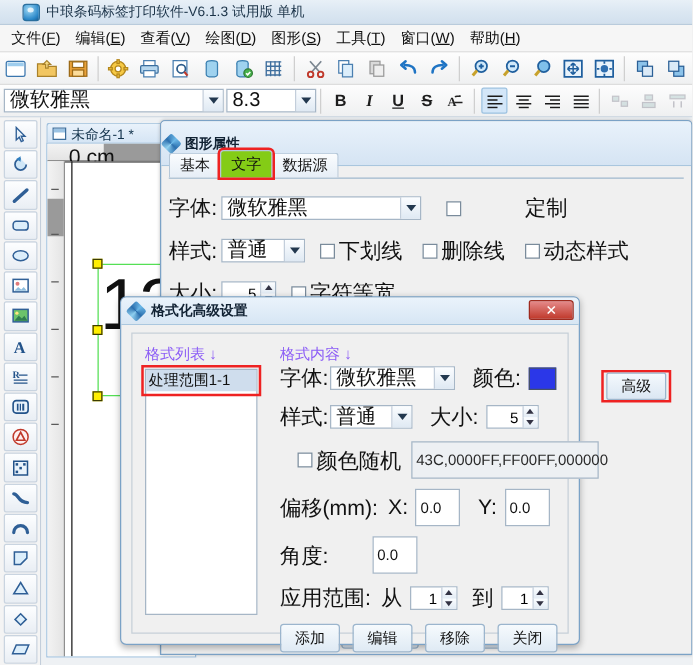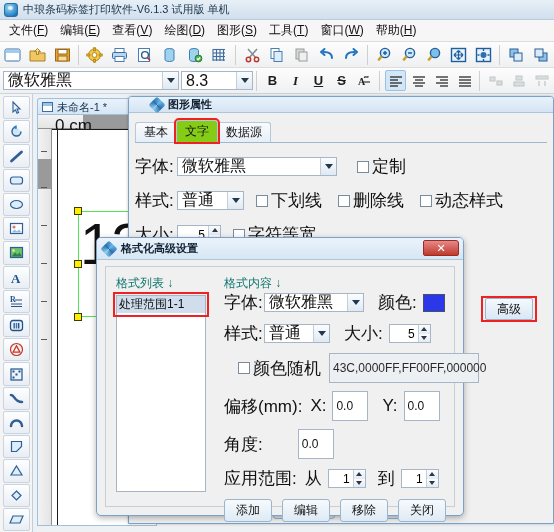--- a/index.html
+++ b/index.html
@@ -16,21 +16,21 @@
     width: 554px; height: 532px;
     background: #f0f0f0;
     overflow: hidden;
   }
 
   
   .titlebar {
     position: absolute; left: 0; top: 0; width: 554px; height: 20px;
     background: linear-gradient(to bottom, #e8f0f7 0%, #dbe7f2 50%, #d2e0ee 100%);
     border-bottom: 1px solid #b9cbdc;
-    display: flex; align-items: center; padding-left: 4px;
+    display: flex; align-items: center; padding-left: 18px;
   }
   .title-icon {
     width: 14px; height: 14px; margin-right: 5px;
     border-radius: 3px;
     background: radial-gradient(circle at 35% 30%, #9fd9f6, #2a87c8 70%, #1a5d91);
     border: 1px solid #2a6f9e;
     position: relative;
   }
   .title-icon::after{
     content:""; position:absolute; left:3px; top:2px; width:5px; height:4px;
@@ -159,23 +159,23 @@
 
   
   .propwin {
     position: absolute; left: 128px; top: 96px; width: 426px; height: 428px;
     background: #f0f0f0;
     border: 1px solid #7ba2c6;
     border-radius: 4px 4px 0 0;
     box-shadow: 0 0 3px rgba(0,0,0,.25);
   }
   .prop-title {
-    height: 16px; background: linear-gradient(to bottom,#e9f2fb,#d5e4f3);
+    height: 36px; background: linear-gradient(to bottom,#e9f2fb,#d5e4f3);
     border-bottom: 1px solid #a9c6de;
-    display: flex; align-items: center; padding-left: 22px;
+    display: flex; align-items: center; padding-left: 2px;
     border-radius: 3px 3px 0 0;
     font-family: Liberation Mono, monospace;
   }
   .prop-title .dicon {
     width: 12px; height: 12px; margin-right: 5px;
     background: conic-gradient(#6bb8e8, #2b6fae, #8fd0f0, #2b6fae, #6bb8e8);
     transform: rotate(45deg);
     border-radius: 2px;
   }
   .prop-title .ttxt { font-size: 11px; font-weight: bold; color: #123; }
@@ -264,21 +264,21 @@
     position: absolute; right: 4px; top: 2px; width: 36px; height: 16px;
     background: linear-gradient(to bottom,#e58a8a,#c0392b);
     border: 1px solid #9e2a1e; border-radius: 2px 3px 2px 2px;
     display: flex; align-items: center; justify-content: center;
     color: #fff; font-size: 11px; font-weight: bold;
   }
   .modal-inner {
     position: absolute; left: 8px; top: 28px; right: 8px; bottom: 8px;
     background: #f0f0f0; border: 1px solid #c6cfd8;
   }
-  .col-head { font-size: 12px; color: #0f766e; }
+  .col-head { font-size: 12px; color: #8b5cf6; }
   .listbox {
     position: absolute; left: 10px; top: 28px; width: 90px; bottom: 14px;
     background: #fff; border: 1px solid #a6b6c6;
   }
   .listitem {
     height: 17px; background: #cfdded; font-size: 12px; color: #111;
     display: flex; align-items: center; padding-left: 2px;
   }
   .list-hl {
     position: absolute; left: 7px; top: 25px; width: 96px; height: 25px;
@@ -730,21 +730,21 @@
 
     <div class="prop-body">
       <div class="row" style="margin-top:8px;">
         <div class="lbl" style="width:36px;">字体:</div>
         <div class="combo" style="width:160px;">
           <div class="val">微软雅黑</div>
           <div class="arrow">
               <span class="caret"></span>
             </div>
         </div>
-        <div style="display:flex;align-items:center;margin-left:20px;">
+        <div style="display:flex;align-items:center;margin-left:20px;gap:48px;">
           <span class="chk"></span>
           <span class="lbl">定制</span>
         </div>
       </div>
 
       <div class="row">
         <div class="lbl" style="width:36px;">样式:</div>
         <div class="combo" style="width:67px;">
           <div class="val">普通</div>
           <div class="arrow">

